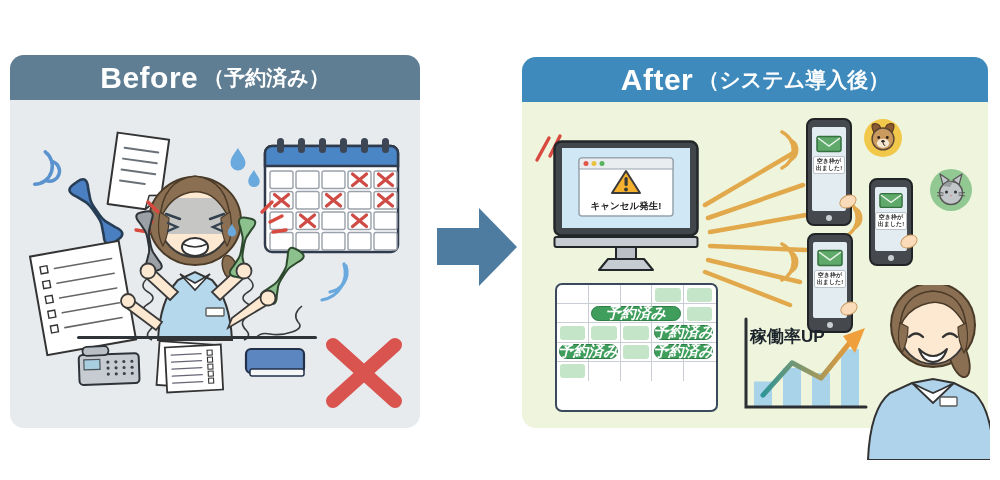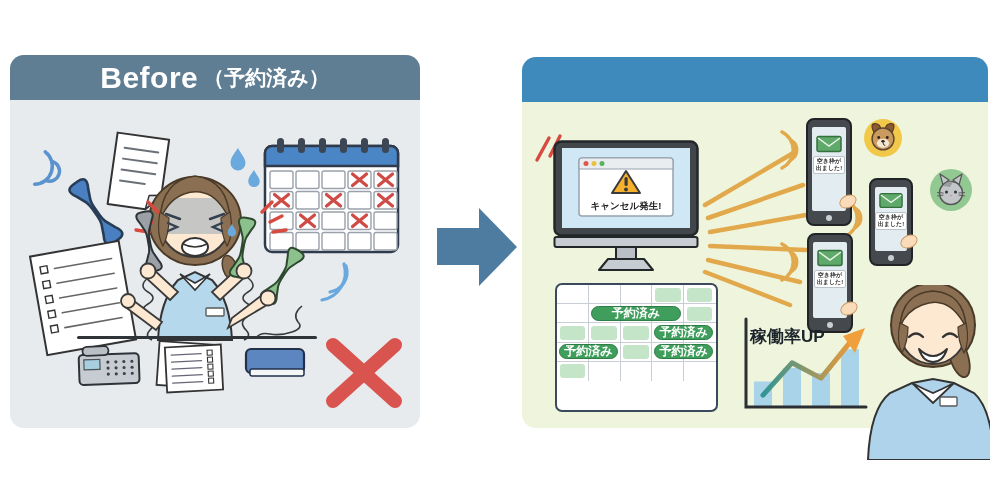--- a/index.html
+++ b/index.html
@@ -29,21 +29,21 @@
   .pthumb{position:absolute;right:-7px;bottom:16px;width:16px;height:11px;background:#fbdcba;border:1.5px solid #c9975f;border-radius:50%;transform:rotate(-25deg);}
   .avatar{position:absolute;border-radius:50%;}
   
   .hospital{position:absolute;left:33px;top:226px;width:163px;height:129px;background:#fff;
             border:2.5px solid #3a4a5c;border-radius:7px;box-sizing:border-box;overflow:hidden;}
   .hosp-header{height:26px;background:#4a7fb5;color:#fff;font-weight:bold;font-size:14px;
                display:flex;align-items:center;justify-content:center;border-bottom:2px solid #3a4a5c;}
   .hosp-grid{position:relative;width:100%;height:96px;}
   .hcell{position:absolute;box-sizing:border-box;}
   .pill{position:absolute;background:#3f9e5c;border:1.5px solid #2e7d46;border-radius:9px;color:#fff;
-        font-size:12px;font-weight:bold;display:flex;align-items:center;justify-content:center;box-sizing:border-box;white-space:nowrap;}
+        font-size:15px;font-weight:bold;display:flex;align-items:center;justify-content:center;box-sizing:border-box;white-space:nowrap;font-style:italic;}
   .lightcell{position:absolute;background:#c5e5c8;border-radius:3px;}
   
   .chartbox{position:absolute;left:216px;top:258px;width:135px;height:105px;}
   .chart-label{position:absolute;left:12px;top:10px;font-size:17px;font-weight:bold;color:#1c242b;white-space:nowrap;}
   .deskline{position:absolute;left:67px;top:281px;width:240px;height:3px;background:#2f3439;border-radius:2px;}
 </style>
 </head>
 <body>
 
 <div class="stage">
@@ -284,20 +284,22 @@
     </svg>
   </div>
 
   <div>
     <div class="arrow-rect"></div>
     <div class="arrow-head"></div>
   </div>
 
   <div class="panel panel-after">
     <div class="panel-header">
+      <span class="title-en">After</span>
+      <span class="title-ja">（システム導入後）</span>
     </div>
 
     <svg class="abs" style="left:8px;top:63px" width="36" height="46" viewBox="0 0 36 46">
       <g stroke="#d84a3f" stroke-width="3.4" stroke-linecap="round">
         <path d="M7,40 L19,18"></path>
           <path d="M20,36 L30,16"></path>
       </g>
     </svg>
 
     <svg class="abs" style="left:31px;top:83px" width="146" height="132" viewBox="0 0 146 132">

